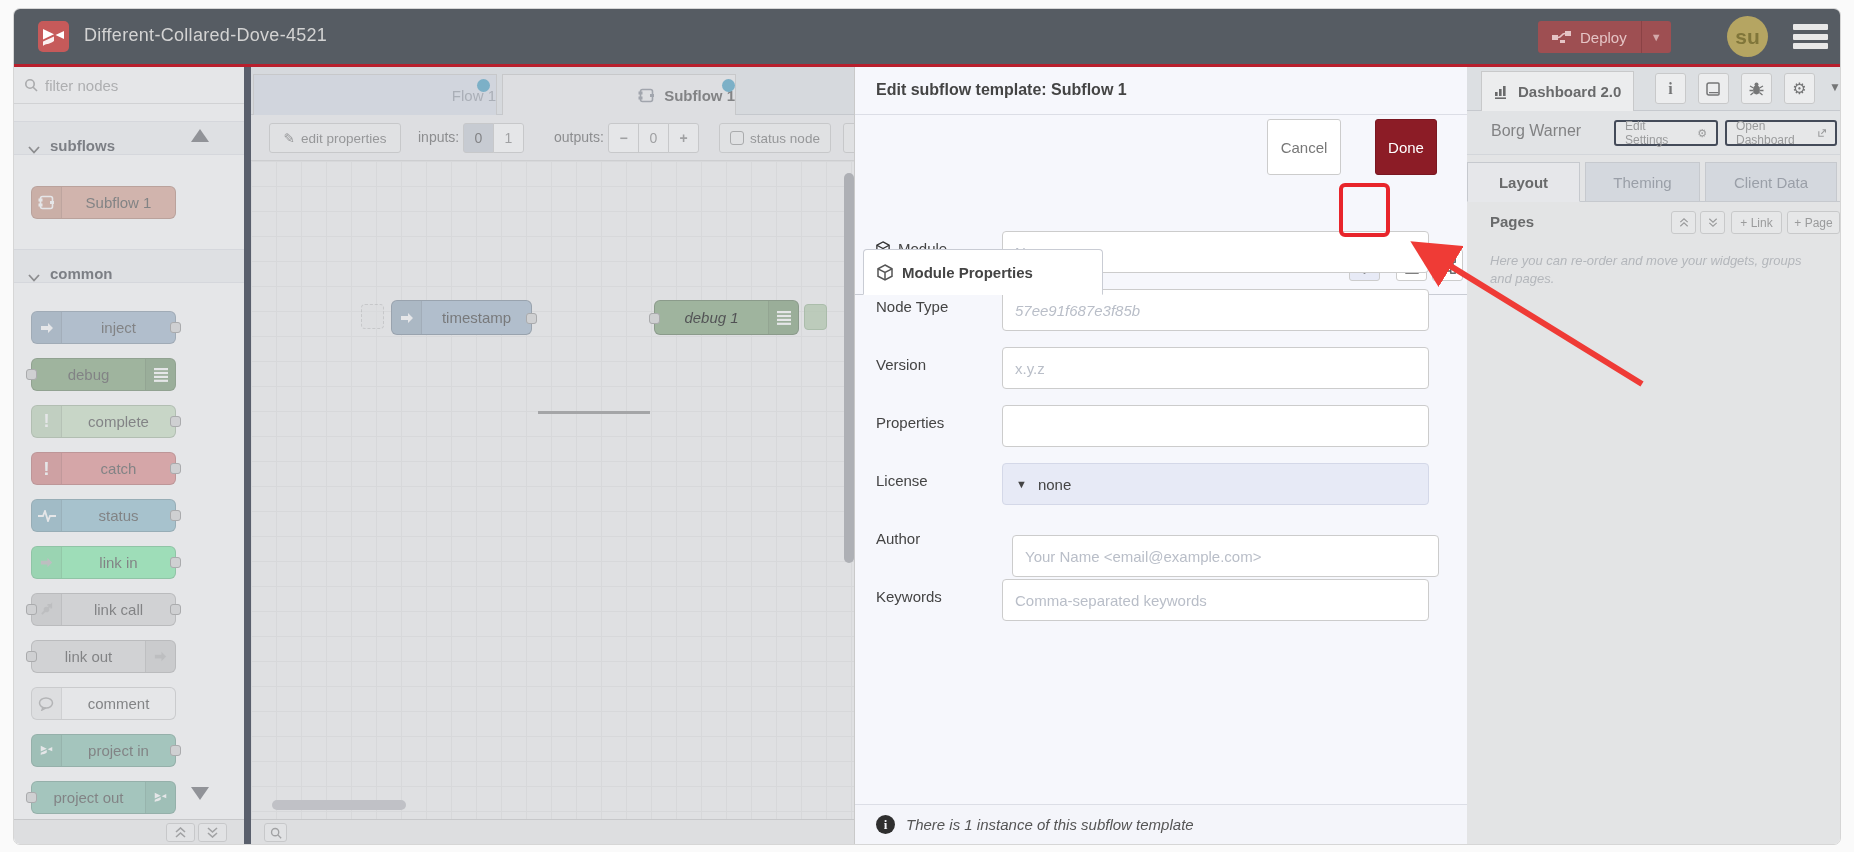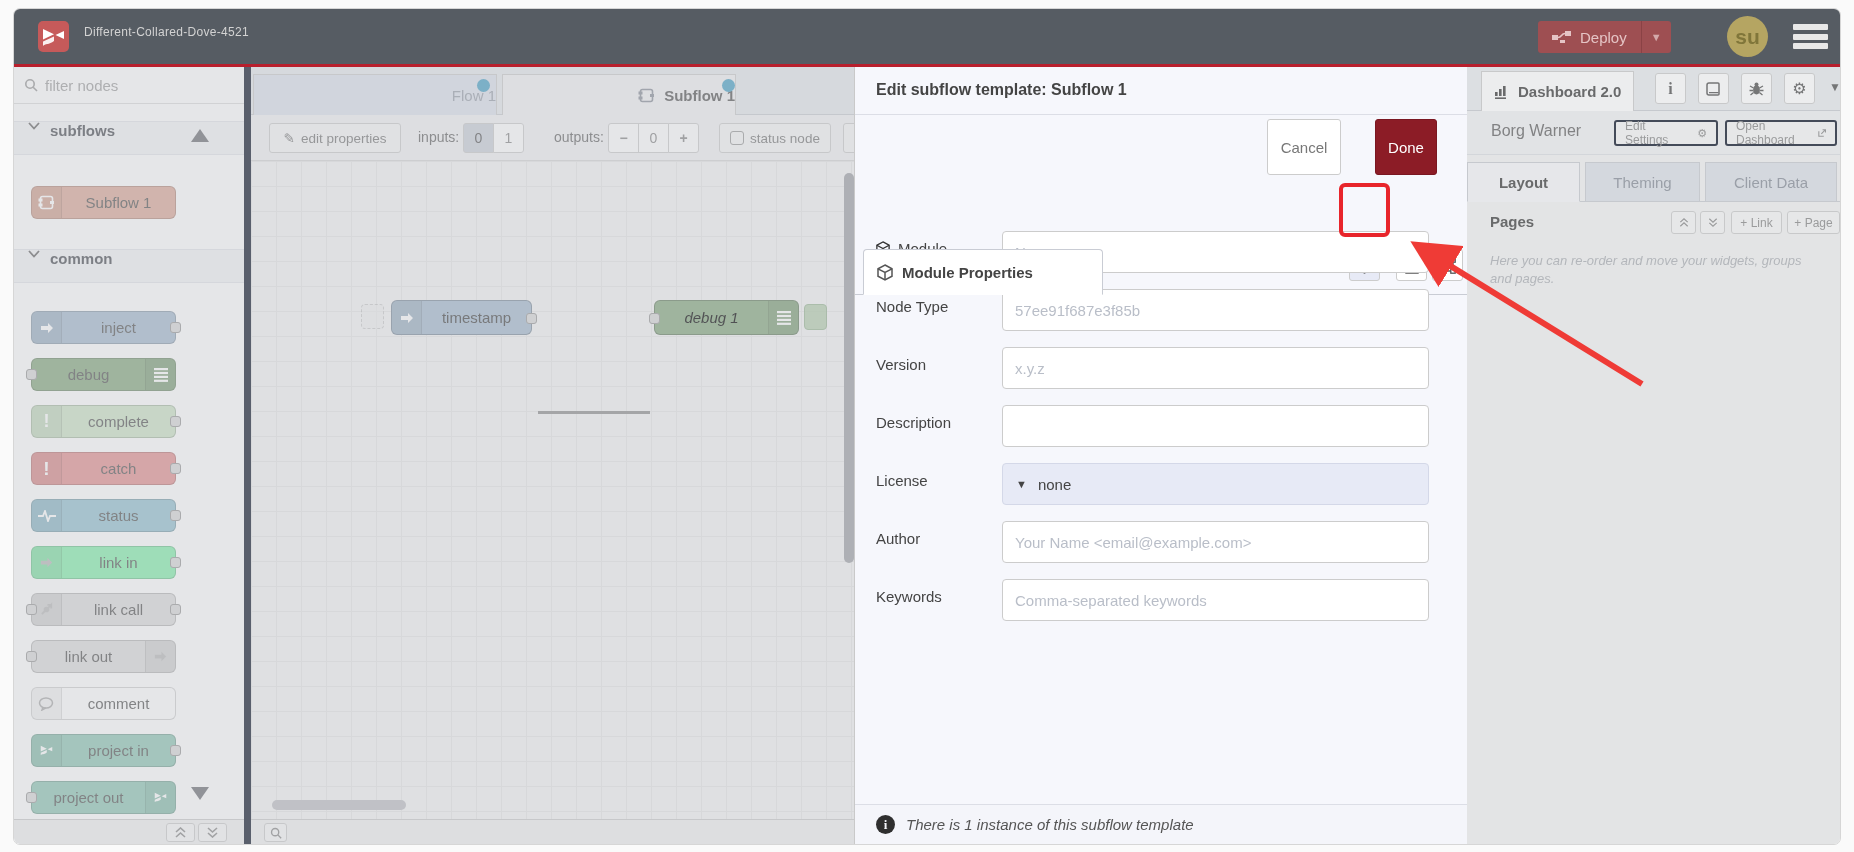--- a/index.html
+++ b/index.html
@@ -5,41 +5,41 @@
   * { box-sizing: border-box; margin:0; padding:0; }
   html,body { width:1854px; height:852px; background:#fafafa; font-family:"Liberation Sans", sans-serif; overflow:hidden; }
   #app { position:absolute; left:13px; top:8px; width:1828px; height:837px; background:#f3f3f3;
          border:1px solid #d6d6d6; border-radius:7px; overflow:hidden; }
   .abs { position:absolute; }
 
   
   #header { position:absolute; left:0; top:0; width:100%; height:55px; background:#565c63; z-index:40; }
   #redline { position:absolute; left:0; top:55px; width:100%; height:3px; background:#b81f2d; z-index:41; }
   #logo { position:absolute; left:24px; top:12px; width:31px; height:31px; background:#c65a5a; border-radius:5px; }
-  #apptitle { position:absolute; left:70px; top:16px; font-size:12px; color:#d3d3d3; letter-spacing:.3px; }
+  #apptitle { position:absolute; left:70px; top:16px; font-size:18px; color:#d3d3d3; letter-spacing:.3px; }
   #deploy { position:absolute; left:1524px; top:12px; height:32px; display:flex; align-items:center;
             background:#9e4f52; border-radius:3px; color:#e5c4c5; font-size:15px; }
   #deploy .dmain { display:flex; align-items:center; gap:8px; padding:0 14px; }
   #deploy .dsep { width:1px; height:32px; background:#8a4245; }
   #deploy .dcaret { padding:0 9px; font-size:11px; color:#d3a9aa; }
   #avatar { position:absolute; left:1713px; top:7px; width:41px; height:41px; border-radius:50%;
             background:#b5a562; color:#80763a; font-weight:bold; font-size:21px;
             display:flex; align-items:center; justify-content:center; }
   #hamburger { position:absolute; left:1779px; top:15px; width:35px; height:25px; display:flex;
                flex-direction:column; justify-content:space-between; cursor:pointer; }
   #hamburger span { height:6px; background:#e8e8e8; border-radius:1px; }
 
   
   #palette { position:absolute; left:0; top:58px; width:237px; bottom:0; background:#fff; border-right:7px solid #0f172a; }
   #pal-search { position:absolute; left:0; top:0; width:100%; height:37px; border-bottom:1px solid #ddd;
                 background:#fff; display:flex; align-items:center; padding-left:10px; gap:7px; }
   #pal-search input { border:none; outline:none; font-size:15px; color:#666; width:170px; background:transparent; font-family:inherit; }
   #pal-search input::placeholder { color:#a0a0a0; }
   .pal-cat { position:absolute; left:0; width:100%; height:34px; background:#f3f4f6; border-top:1px solid #e4e6ea;
-             border-bottom:1px solid #e4e6ea; display:flex; align-items:flex-start; gap:10px; padding-left:14px;
+             border-bottom:1px solid #e4e6ea; display:flex; align-items:flex-end; gap:10px; padding-left:14px;
              font-weight:bold; font-size:15px; color:#4b4f55; }
   .chip { position:absolute; left:17px; width:145px; height:33px; border-radius:6px;
           border:1px solid rgba(0,0,0,0.18); display:flex; align-items:stretch; font-size:15px; color:#555; }
   .chip .iconbox { width:30px; display:flex; align-items:center; justify-content:center;
                    background:rgba(0,0,0,0.055); }
   .chip .iconbox.il { border-right:1px solid rgba(0,0,0,0.1); border-radius:5px 0 0 5px; }
   .chip .iconbox.ir { border-left:1px solid rgba(0,0,0,0.1); border-radius:0 5px 5px 0; }
   .chip .lbl { flex:1; display:flex; align-items:center; justify-content:center; }
   .port { position:absolute; width:11px; height:11px; background:#d9d9d9; border:1px solid #999; border-radius:3px; top:10px; }
   .port.l { left:-6px; } .port.r { right:-6px; }
@@ -555,36 +555,36 @@
     <div class="frow-label" style="top:173px;">
       <svg class="ic" width="14" height="15" viewBox="0 0 16 17">
           <path d="M8 1 L15 4.8 V12.2 L8 16 L1 12.2 V4.8 Z" fill="none" stroke="#333" stroke-width="1.5"></path>
           <path d="M1 4.8 L8 8.5 L15 4.8 M8 8.5 V16" fill="none" stroke="#333" stroke-width="1.5"></path>
         </svg>
       <span>Module</span>
     </div>
     <input class="frow-input" style="top: 164px;" placeholder="Name">
 
     <div class="frow-label" style="top:231px;">Node Type</div>
-    <input class="frow-input" style="top: 222px;" placeholder="57ee91f687e3f85b">
+    <input class="frow-input" style="top: 222px; font-style: italic;" placeholder="57ee91f687e3f85b">
 
     <div class="frow-label" style="top:289px;">Version</div>
     <input class="frow-input" style="top: 280px;" placeholder="x.y.z">
 
-    <div class="frow-label" style="top:347px;">Description</div>
+    <div class="frow-label" style="top:347px;">Properties</div>
     <input class="frow-input" style="top: 338px;" placeholder="">
 
     <div class="frow-label" style="top:405px;">License</div>
     <div id="license-dd" style="top:396px;">
       <span style="font-size:11px;">▼</span>
       <span>none</span>
     </div>
 
     <div class="frow-label" style="top:463px;">Author</div>
-    <input class="frow-input" style="top: 454px;" placeholder="Your Name &lt;email@example.com&gt;">
+    <input class="frow-input" style="top: 468px; margin-left: 10px;" placeholder="Your Name &lt;email@example.com&gt;">
 
     <div class="frow-label" style="top:521px;">Keywords</div>
     <input class="frow-input" style="top: 512px;" placeholder="Comma-separated keywords">
 
     <div id="dlg-footer">
       <span id="info-circle">i</span>
       <span class="itxt">There is 1 instance of this subflow template</span>
     </div>
   </div>
 

